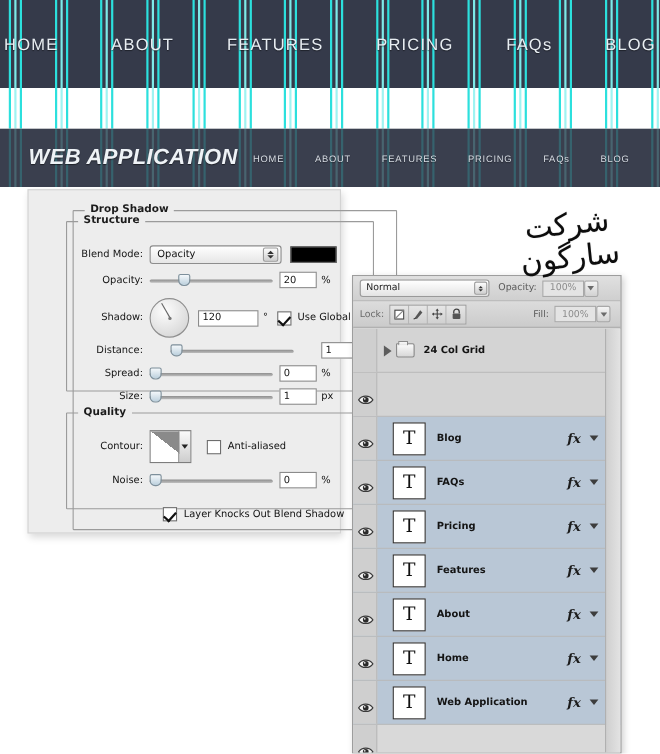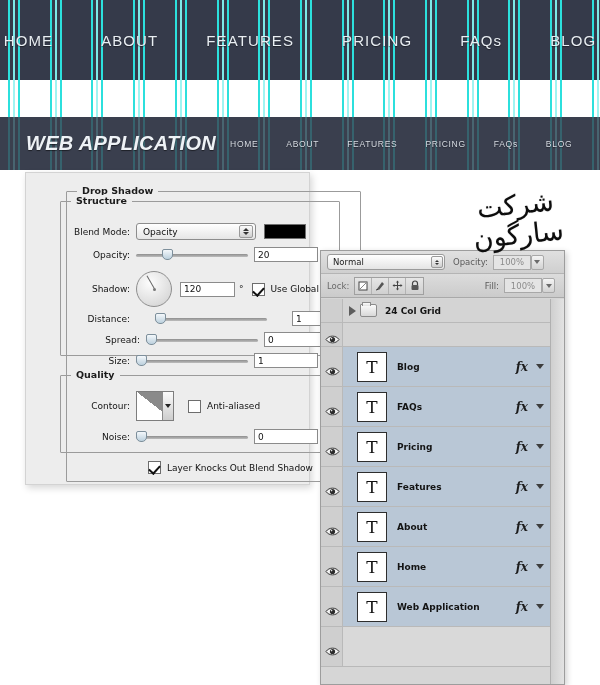--- a/index.html
+++ b/index.html
@@ -89,21 +89,21 @@
     border-radius: 1px;
   }
   .fieldset > .legend {
     position: absolute; top: -7px; left: 10px;
     background: #ededed; padding: 0 5px;
     font-size: 9.5px; font-weight: bold; color: #1b1b1b;
     white-space: nowrap;
   }
   #fs-dropshadow { left: 28px; top: 12px; width: 295px; height: 291px; }
   #fs-structure  { left: 22px; top: 22px; width: 280px; height: 155px; }
-  #fs-quality    { left: 22px; top: 196px; width: 280px; height: 78px; }
+  #fs-quality    { left: 22px; top: 196px; width: 280px; height: 88px; }
 
   .row { position: absolute; display: flex; align-items: center; }
   .lbl {
     font-size: 9px; color: #141414; text-align: right;
     font-family: "DejaVu Sans", sans-serif;
     white-space: nowrap;
   }
   .unit { font-size: 9px; color: #141414; margin-left: 4px; }
 
   
@@ -139,21 +139,21 @@
     background: linear-gradient(#8e8e8e,#bdbdbd);
     border-radius: 2px;
   }
   .slider .knob {
     position: absolute; top: 0px; width: 11px; height: 11px;
     background: linear-gradient(#f4f8fb,#bcd0dd);
     border: 1px solid #7d8f9b;
     border-radius: 2px 2px 5px 5px;
   }
   .numbox {
-    width: 64px; height: 15px; background: #ffffff;
+    width: 34px; height: 15px; background: #ffffff;
     border: 1px solid #8b8b8b;
     font-size: 9px; color: #111; padding-left: 3px;
     display: flex; align-items: center;
   }
   .numbox.wide { width: 55px; }
 
   
   .dial {
     width: 36px; height: 36px; border-radius: 50%;
     background: radial-gradient(circle at 38% 32%, #fdfdfd, #dcdcdc 70%, #c9c9c9);
@@ -252,21 +252,21 @@
   .lockbtn {
     width: 17px; height: 16px; border-right: 1px solid #b3b3b3;
     display: flex; align-items: center; justify-content: center;
     background: linear-gradient(#e6e6e6,#d0d0d0);
   }
   .lockbtn:last-child { border-right: none; }
   .lp-fill { margin-left: auto; margin-right: 22px; display:flex; align-items:center; }
 
   .lp-list { position: absolute; left: 0; top: 48px; right: 0; bottom: 0; background: #d6d6d6; }
   .lrow {
-    position: relative; height: 24px;
+    position: relative; height: 40px;
     border-bottom: 1px solid #b9b9b9;
     display: flex; align-items: center;
     background: #d9d9d9;
   }
   .lrow.tall { height: 40px; }
   .lrow.sel { background: #b9c7d6; }
   .lrow.group { background: #d4d4d4; }
   .eyecell {
     width: 22px; height: 100%; flex: 0 0 auto;
     display: flex; align-items: center; justify-content: center;
@@ -566,21 +566,21 @@
       <div class="row" style="left:30px; top:132px;gap:19px;">
         <span class="lbl" style="width:62px;">Distance:</span>
         <span class="slider" style="margin-left:6px;">
           <span class="track"></span>
             <span class="knob" style="left:0px;"></span>
         </span>
         <span class="numbox" style="margin-left:6px;">1</span>
         <span class="unit">px</span>
       </div>
 
-      <div class="row" style="left:30px; top:153px;padding-left:10px;">
+      <div class="row" style="left:30px; top:153px;">
         <span class="lbl" style="width:62px;">Spread:</span>
         <span class="slider" style="margin-left:6px;">
           <span class="track"></span>
             <span class="knob" style="left:0px;"></span>
         </span>
         <span class="numbox" style="margin-left:6px;">0</span>
         <span class="unit">%</span>
       </div>
 
       <div class="row" style="left:30px; top:174px;">

